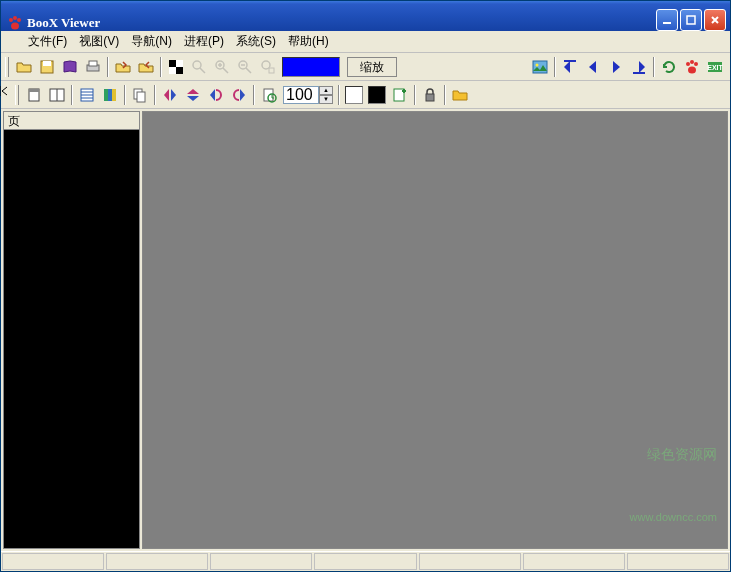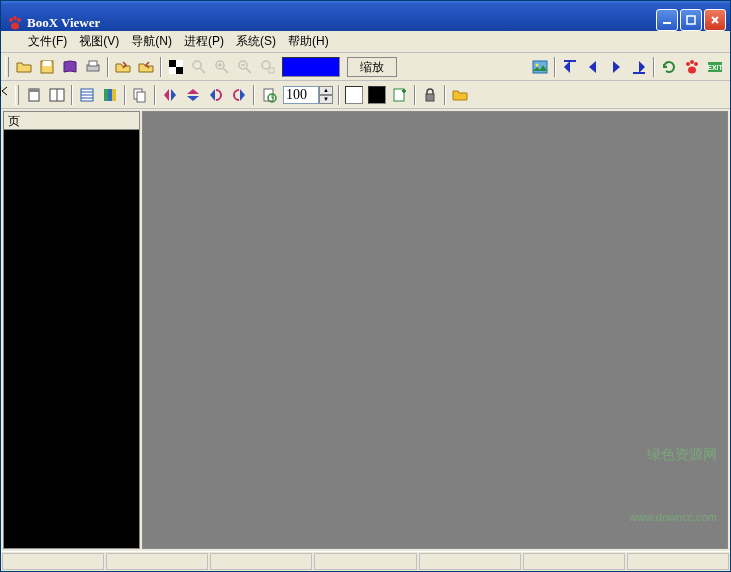--- a/index.html
+++ b/index.html
@@ -21,21 +21,21 @@
 .toolbar { height: 28px; background: #ece9d8; display: flex; align-items: center; padding: 0 4px; border-bottom: 1px solid #c0c0c0; gap: 1px; position: relative; }
 .toolbar .grip { width: 4px; height: 20px; border-left: 1px solid #fff; border-right: 1px solid #888; margin-right: 3px; }
 .tbtn { width: 22px; height: 22px; display: flex; align-items: center; justify-content: center; border: 1px solid transparent; }
 .tbtn.disabled { opacity: 0.4; }
 .sep { width: 2px; height: 20px; border-left: 1px solid #888; border-right: 1px solid #fff; margin: 0 2px; }
 
 .zoom-box { width: 58px; height: 20px; background: #0000ff; border: 1px inset #888; margin: 0 2px; }
 .zoom-label { padding: 0 12px; font-size: 12px; border: 1px solid #888; height: 20px; line-height: 18px; background: #ece9d8; margin-left: 4px; }
 
 .spin { display: flex; align-items: center; margin: 0 2px; }
-.spin input { width: 36px; height: 18px; font-size: 14px; border: 1px solid #7f9db9; padding: 0 2px; text-align: left; font-family: Liberation Serif, serif; }
+.spin input { width: 36px; height: 18px; font-size: 16px; border: 1px solid #7f9db9; padding: 0 2px; text-align: left; }
 .spin .arrows { display: flex; flex-direction: column; }
 .spin .arrows div { width: 14px; height: 9px; background: #e8e8e8; border: 1px solid #888; font-size: 6px; line-height: 6px; text-align: center; }
 
 .color-swatch { width: 18px; height: 18px; border: 1px inset #888; margin: 0 2px; }
 
 .content { flex: 1; display: flex; background: #ece9d8; overflow: hidden; }
 .sidebar { width: 137px; display: flex; flex-direction: column; border: 1px solid #888; margin: 2px; }
 .sidebar-header { height: 18px; background: #ece9d8; border-bottom: 1px solid #888; padding: 1px 4px; font-size: 12px; }
 .sidebar-body { flex: 1; background: #000; }
 .main { flex: 1; background: #808080; margin: 2px 2px 2px 0; border: 1px solid #888; position: relative; }

